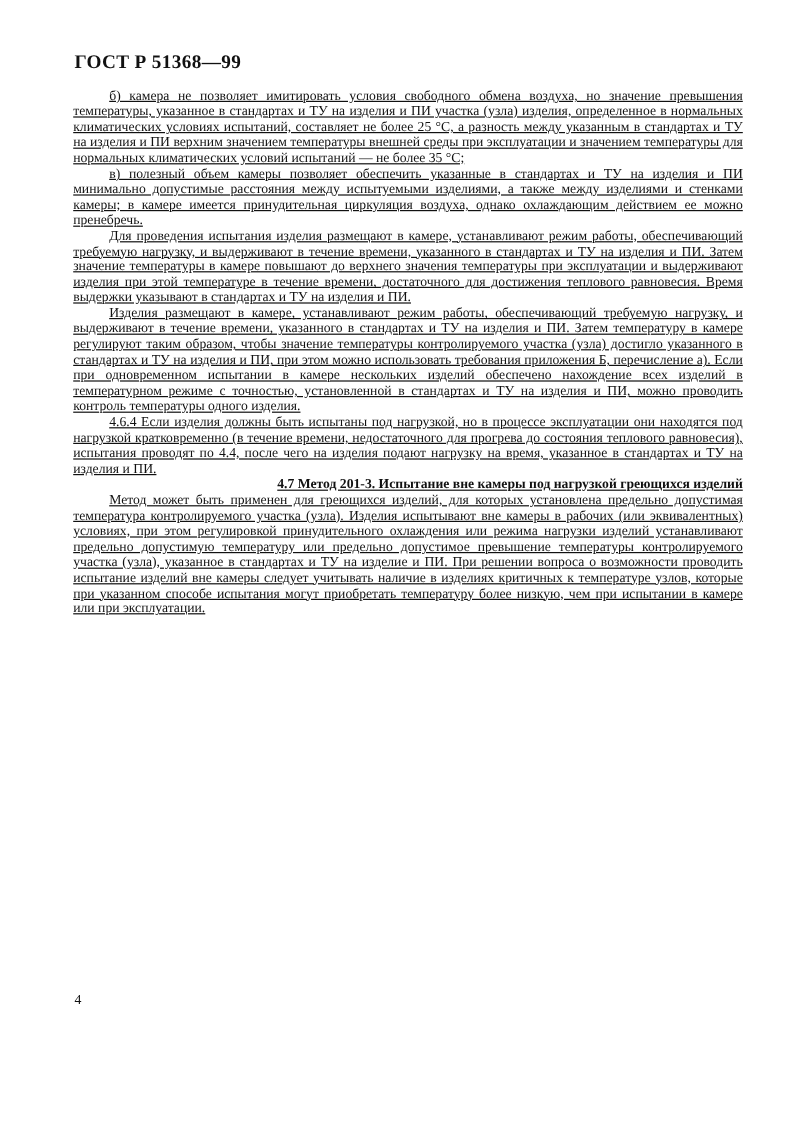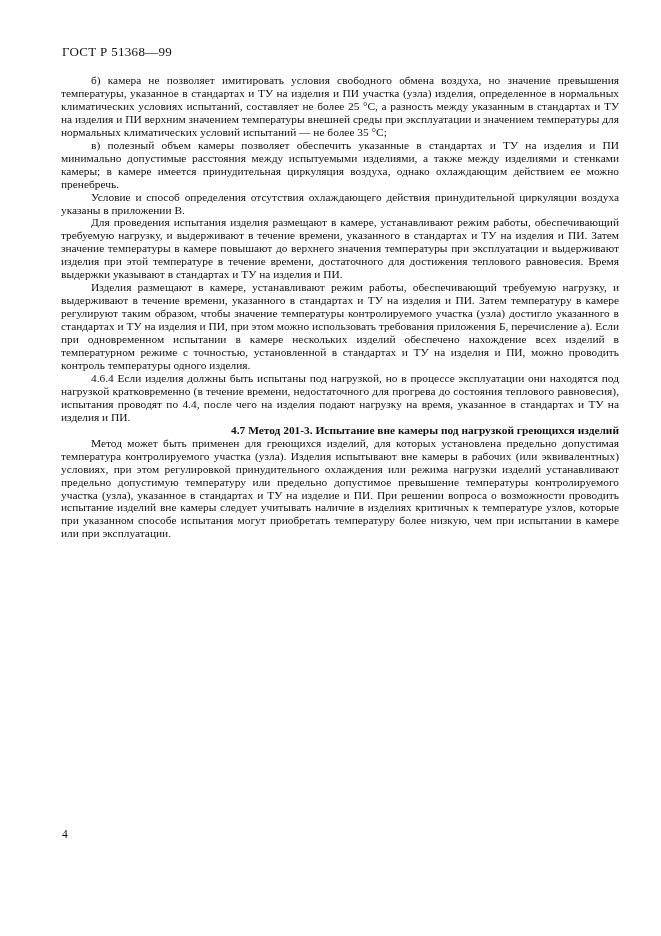--- a/index.html
+++ b/index.html
@@ -14,38 +14,39 @@
     background: #ffffff;
     color: #111111;
     font-family: "Liberation Serif", "DejaVu Serif", serif;
     overflow: hidden;
     box-sizing: border-box;
   }
   .running-header {
     position: absolute;
     top: 44px;
     left: 62px;
-    font-size: 13px;
-    font-weight: normal;
+    font-size: 16px;
+    font-weight: bold;
     letter-spacing: 0.3px;
     white-space: nowrap;
   }
   .body-text {
     position: absolute;
     top: 74px;
     left: 61px;
     width: 558px;
     font-size: 11.4px;
     line-height: 12.95px;
     text-align: justify;
   }
   .body-text p {
     margin: 0;
     padding: 0;
     text-indent: 30px;
+    text-decoration: underline;
   }
   .body-text p.heading {
     font-weight: bold;
     text-align: right;
   }
   .page-number {
     position: absolute;
     left: 62px;
     top: 828px;
     font-size: 11.5px;
@@ -54,21 +55,20 @@
 </head>
 <body>
 
 <div class="page">
 
   <div class="running-header">ГОСТ Р 51368—99</div>
 
   <div class="body-text">
     <p>б) камера не позволяет имитировать условия свободного обмена воздуха, но значение превышения температуры, указанное в стандартах и ТУ на изделия и ПИ участка (узла) изделия, определенное в нормальных климатических условиях испытаний, составляет не более 25 °С, а разность между указанным в стандартах и ТУ на изделия и ПИ верхним значением температуры внешней среды при эксплуатации и значением температуры для нормальных климатических условий испытаний — не более 35 °С;</p>
     <p>в) полезный объем камеры позволяет обеспечить указанные в стандартах и ТУ на изделия и ПИ минимально допустимые расстояния между испытуемыми изделиями, а также между изделиями и стенками камеры; в камере имеется принудительная циркуляция воздуха, однако охлаждающим действием ее можно пренебречь.</p>
-    <p>Условие и способ определения отсутствия охлаждающего действия принудительной циркуляции воздуха указаны в приложении В.</p>
     <p>Для проведения испытания изделия размещают в камере, устанавливают режим работы, обеспечивающий требуемую нагрузку, и выдерживают в течение времени, указанного в стандартах и ТУ на изделия и ПИ. Затем значение температуры в камере повышают до верхнего значения температуры при эксплуатации и выдерживают изделия при этой температуре в течение времени, достаточного для достижения теплового равновесия. Время выдержки указывают в стандартах и ТУ на изделия и ПИ.</p>
     <p>Изделия размещают в камере, устанавливают режим работы, обеспечивающий требуемую нагрузку, и выдерживают в течение времени, указанного в стандартах и ТУ на изделия и ПИ. Затем температуру в камере регулируют таким образом, чтобы значение температуры контролируемого участка (узла) достигло указанного в стандартах и ТУ на изделия и ПИ, при этом можно использовать требования приложения Б, перечисление а). Если при одновременном испытании в камере нескольких изделий обеспечено нахождение всех изделий в температурном режиме с точностью, установленной в стандартах и ТУ на изделия и ПИ, можно проводить контроль температуры одного изделия.</p>
     <p>4.6.4 Если изделия должны быть испытаны под нагрузкой, но в процессе эксплуатации они находятся под нагрузкой кратковременно (в течение времени, недостаточного для прогрева до состояния теплового равновесия), испытания проводят по 4.4, после чего на изделия подают нагрузку на время, указанное в стандартах и ТУ на изделия и ПИ.</p>
     <p class="heading">4.7 Метод 201-3. Испытание вне камеры под нагрузкой греющихся изделий</p>
     <p>Метод может быть применен для греющихся изделий, для которых установлена предельно допустимая температура контролируемого участка (узла). Изделия испытывают вне камеры в рабочих (или эквивалентных) условиях, при этом регулировкой принудительного охлаждения или режима нагрузки изделий устанавливают предельно допустимую температуру или предельно допустимое превышение температуры контролируемого участка (узла), указанное в стандартах и ТУ на изделие и ПИ. При решении вопроса о возможности проводить испытание изделий вне камеры следует учитывать наличие в изделиях критичных к температуре узлов, которые при указанном способе испытания могут приобретать температуру более низкую, чем при испытании в камере или при эксплуатации.</p>
   </div>
 
   <div class="page-number">4</div>
 
 </div>

